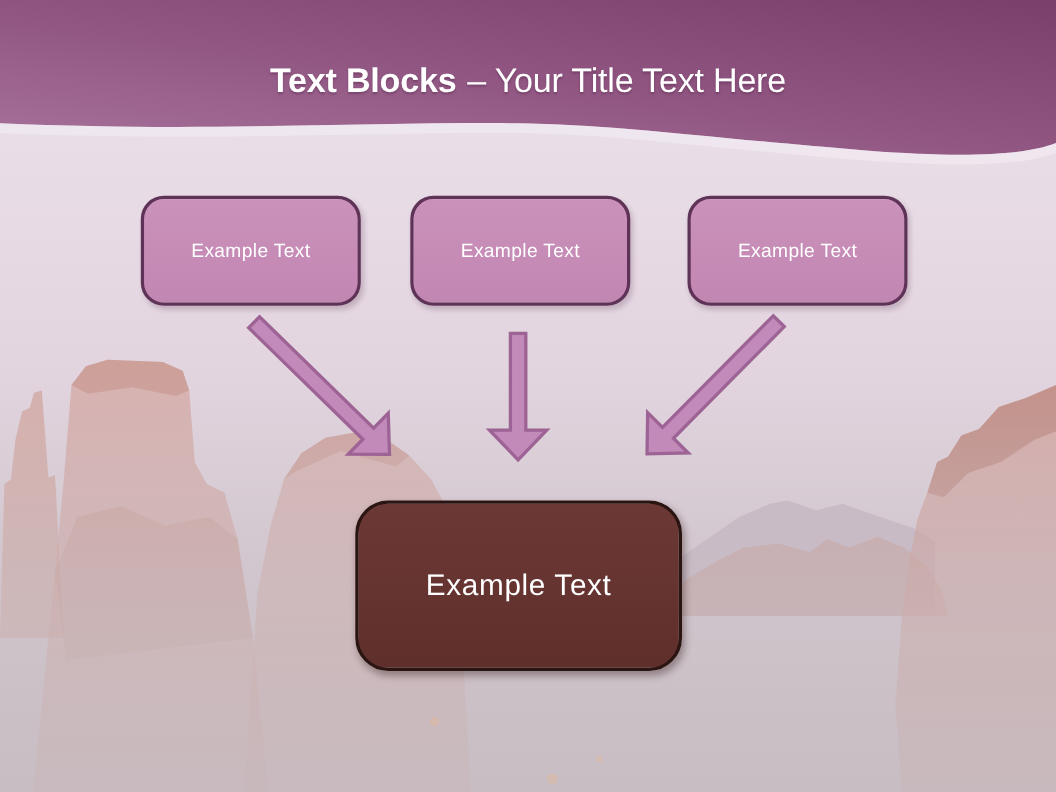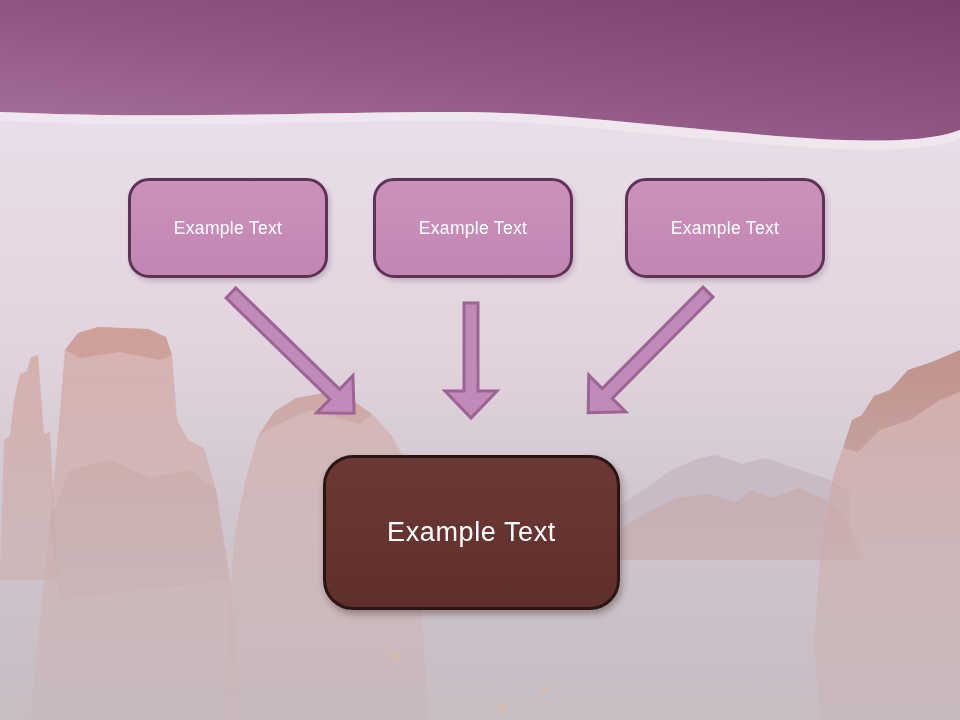--- a/index.html
+++ b/index.html
@@ -82,20 +82,23 @@
       <linearGradient id="hdrg" x1="1" y1="0" x2="0.1" y2="1">
         <stop offset="0" stop-color="#7a406b"></stop>
         <stop offset="0.5" stop-color="#8f5480"></stop>
         <stop offset="1" stop-color="#a5709a"></stop>
       </linearGradient>
     </defs>
     <path d="M0,0 H960 V130 C930,142 870,143 790,137 C650,126 560,113 470,112 C330,111 180,120 0,112 Z" fill="url(#hdrg)"></path>
     <path d="M0,112 C180,120 330,111 470,112 C560,113 650,126 790,137 C870,143 930,142 960,130 L960,139 C930,151 870,152 786,146 C646,135 560,122 470,121 C330,120 180,129 0,121 Z" fill="#f6f0f6" opacity="0.5"></path>
   </svg>
 
+  <div class="slide-title">
+    <span class="title-bold">Text Blocks</span><span class="title-rest">– Your Title Text Here</span>
+  </div>
 
   <svg class="arrows" width="960" height="720" viewBox="0 0 960 720" aria-hidden="true">
     <g fill="#c28ab9" stroke="#9d6394" stroke-width="3" stroke-linejoin="miter">
       <polygon transform="translate(231,293) rotate(44.3)" points="0,-7 145,-7 145,-26 172,0 145,26 145,7 0,7"></polygon>
       <polygon transform="translate(471,303) rotate(90)" points="0,-7 88,-7 88,-26 115,0 88,26 88,7 0,7"></polygon>
       <polygon transform="translate(708,292) rotate(134.8)" points="0,-7 143,-7 143,-26 170,0 143,26 143,7 0,7"></polygon>
     </g>
   </svg>
 
   <div class="block block-1">

